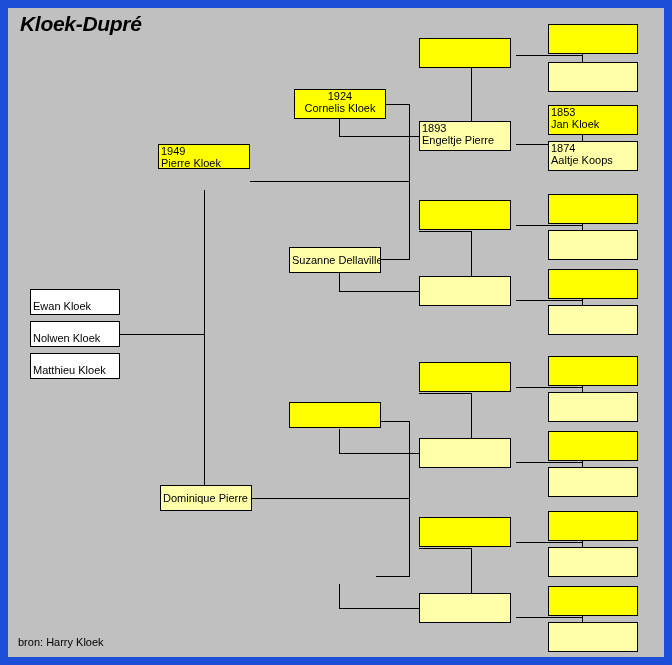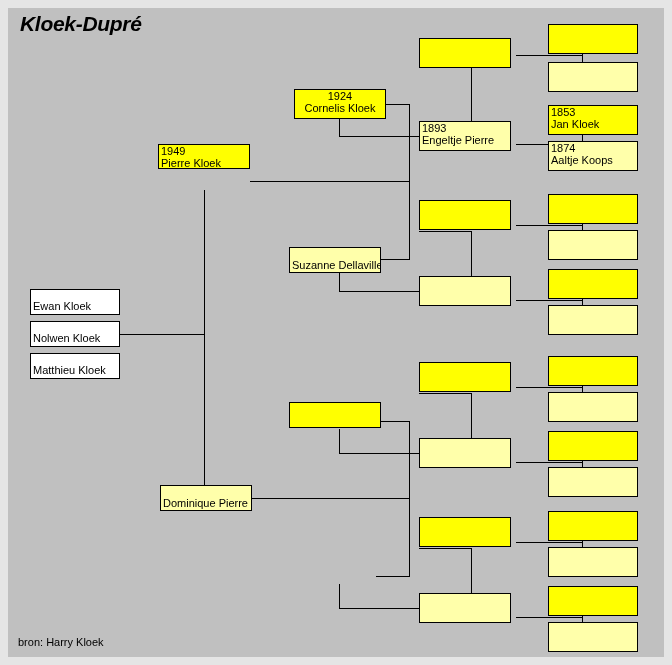--- a/index.html
+++ b/index.html
@@ -5,21 +5,21 @@
 <style>
   html, body {
     margin: 0;
     padding: 0;
     background: #ffffff;
   }
   #chart-root {
     position: relative;
     width: 672px;
     height: 665px;
-    background: #e5e5e5;
+    background: #1d4ed8;
     font-family: "Liberation Sans", sans-serif;
     overflow: hidden;
     box-sizing: border-box;
   }
   #canvas {
     position: absolute;
     left: 8px;
     top: 8px;
     width: 656px;
     height: 649px;
@@ -63,21 +63,21 @@
   .node .yr {
     display: block;
     height: 12px;
   }
   .node .nm {
     display: block;
     height: 12px;
   }
   .node.oneline {
     display: flex;
-    align-items: flex-end;
+    align-items: center;
   }
   .node.oneline .nm {
     padding-bottom: 1px;
   }
   .node.child {
     display: flex;
     align-items: flex-end;
   }
   .node.child .nm {
     padding-bottom: 2px;

